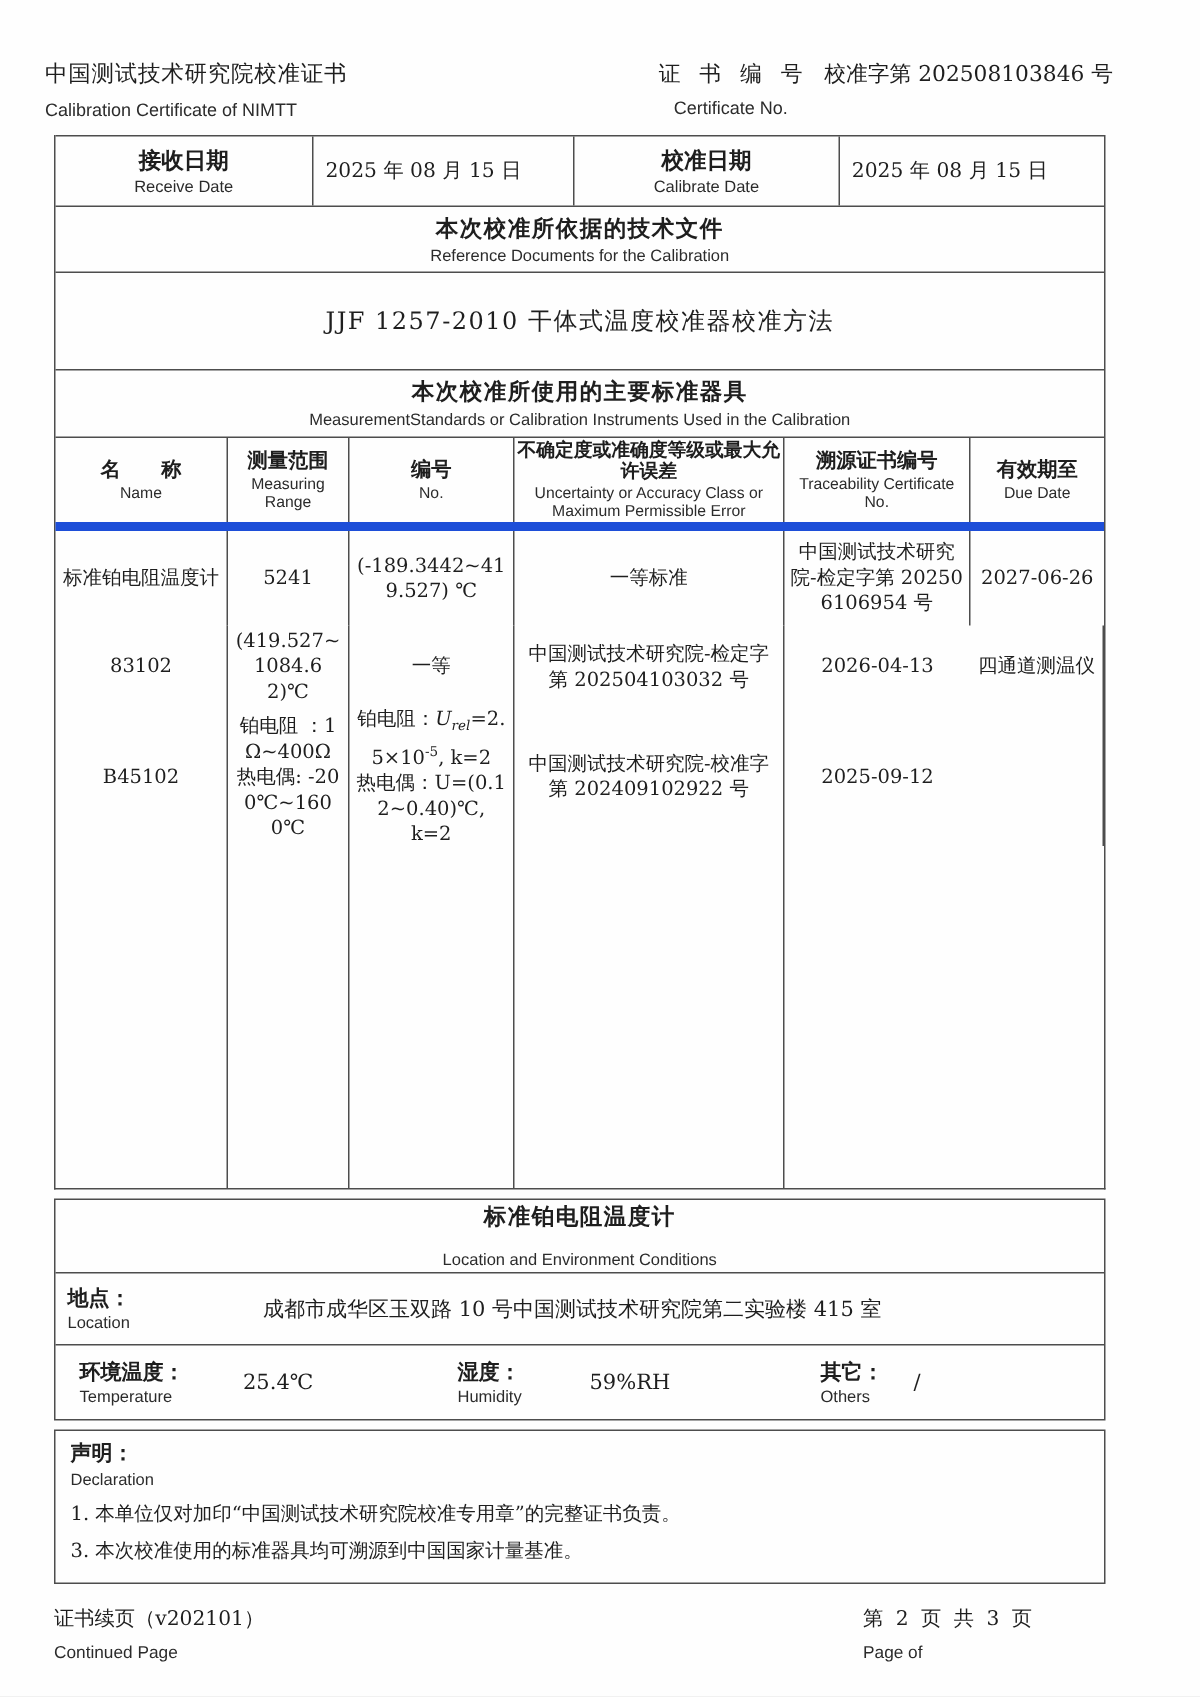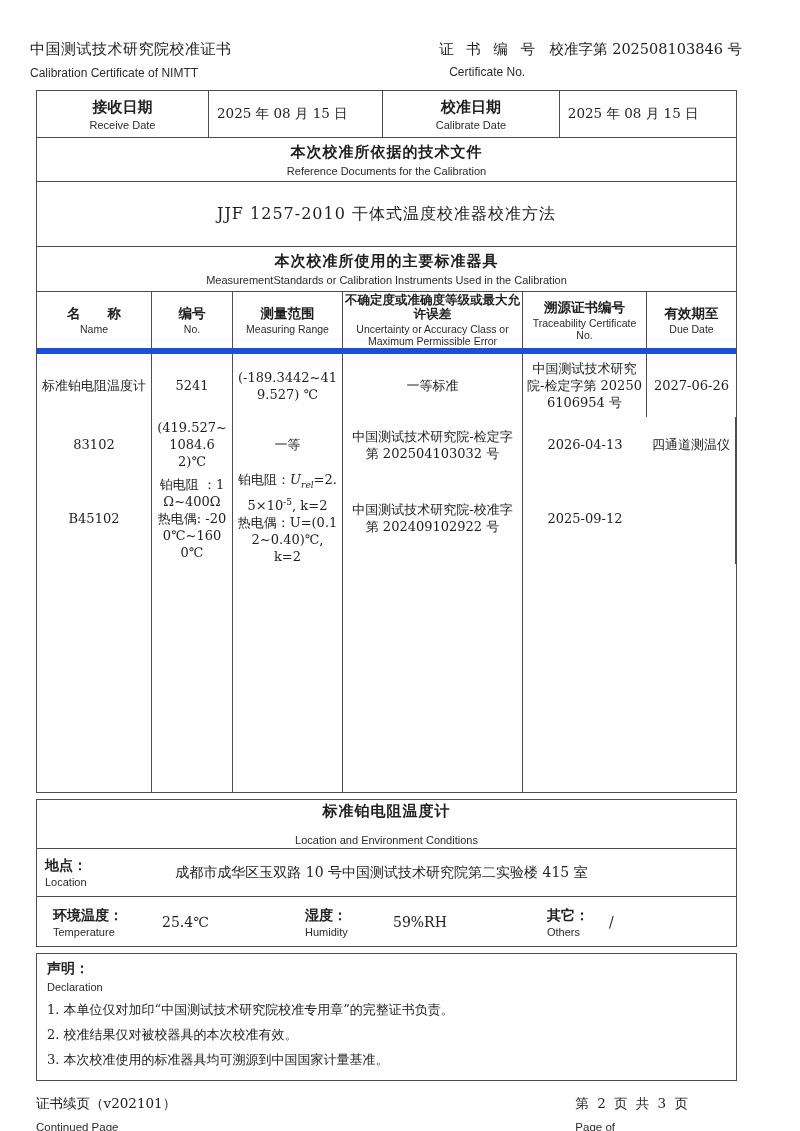--- a/index.html
+++ b/index.html
@@ -120,26 +120,26 @@
         <span class="cn">本次校准所使用的主要标准器具</span>
         <span class="en">MeasurementStandards or Calibration Instruments Used in the Calibration</span>
       </div>
 
       <div class="std-grid std-head">
         <div>
           <span class="cn">名　　称</span>
           <span class="en">Name</span>
         </div>
         <div>
+          <span class="cn">测量范围</span>
+          <span class="en">Measuring Range</span>
+        </div>
+        <div>
           <span class="cn">编号</span>
           <span class="en">No.</span>
-        </div>
-        <div>
-          <span class="cn">测量范围</span>
-          <span class="en">Measuring Range</span>
         </div>
         <div>
           <span class="cn small">不确定度或准确度等级或最大允许误差</span>
           <span class="en">Uncertainty or Accuracy Class or Maximum Permissible Error</span>
         </div>
         <div>
           <span class="cn">溯源证书编号</span>
           <span class="en">Traceability Certificate No.</span>
         </div>
         <div>
@@ -214,21 +214,20 @@
           <span class="en">Others</span>
         </div>
         <div class="env-val" style="left:572px;">/</div>
       </div>
     </div>
 
     <div class="box decl-box">
       <div class="cn-title">声明：</div>
       <div class="en">Declaration</div>
       <div class="decl-item">1. 本单位仅对加印“中国测试技术研究院校准专用章”的完整证书负责。</div>
-      <div class="decl-item">2. 校准结果仅对被校器具的本次校准有效。</div>
       <div class="decl-item">3. 本次校准使用的标准器具均可溯源到中国国家计量基准。</div>
     </div>
 
   </div>
 
   <div class="footer">
     <div class="ft-left">
       <div class="cn">证书续页（v202101）</div>
       <div class="en">Continued Page</div>
     </div>

